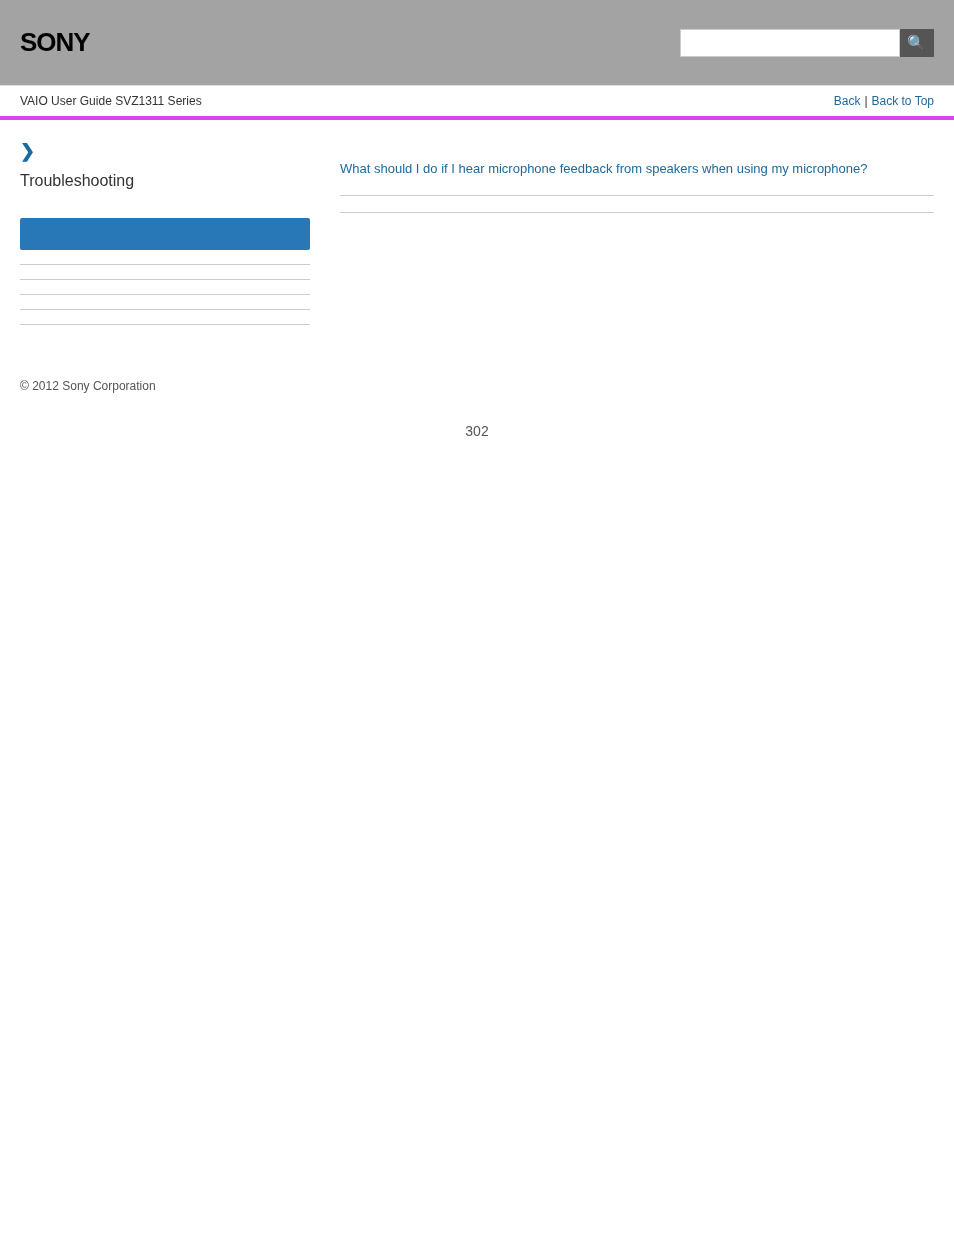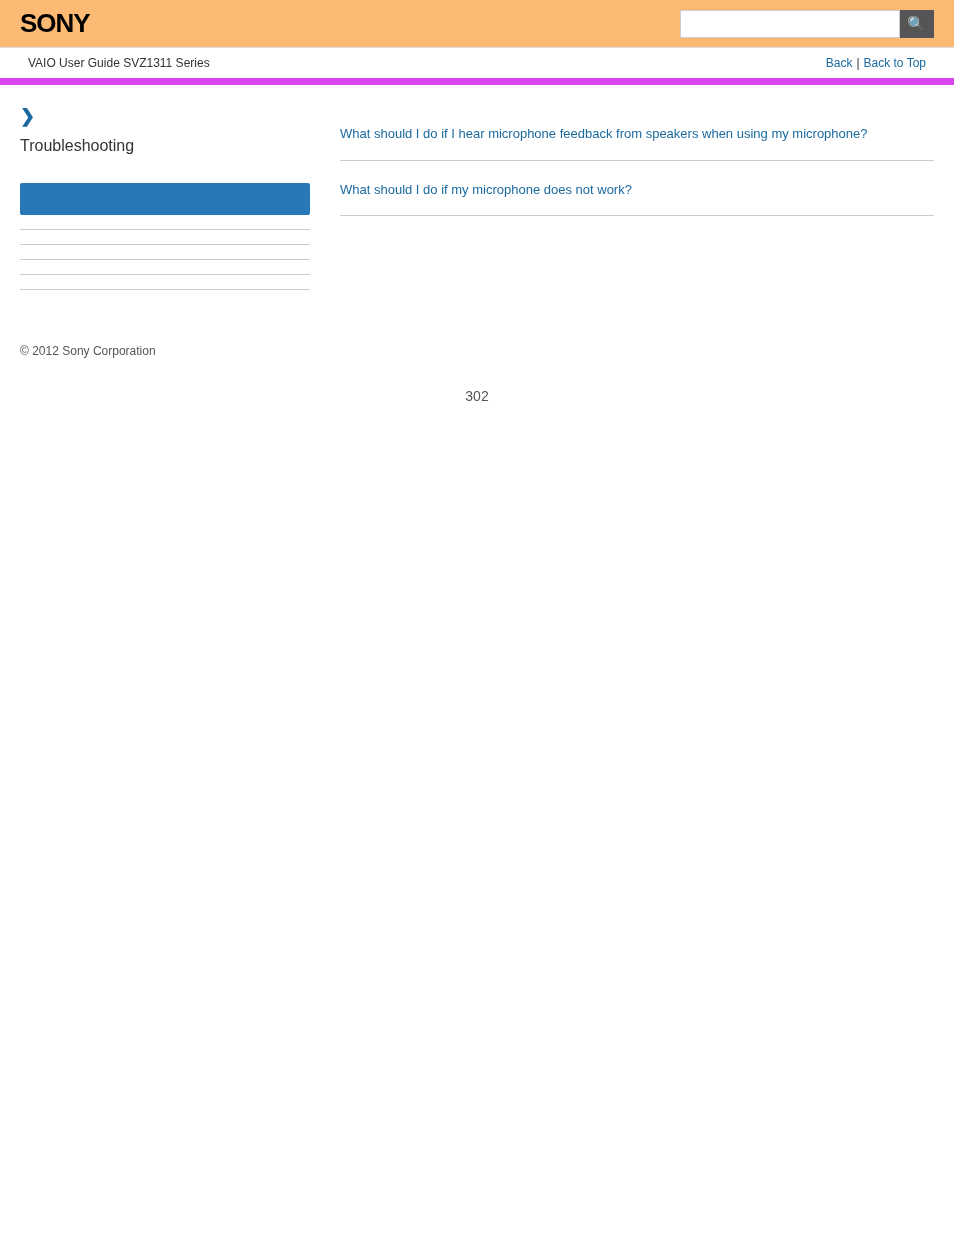--- a/index.html
+++ b/index.html
@@ -12,22 +12,22 @@
       font-family: Arial, Helvetica, sans-serif;
       font-size: 13px;
       color: #333;
       background: #fff;
       width: 954px;
       min-height: 1235px;
     }
 
     
     .header {
-      background: #fdba74;
-      padding: 8px 20px;
+      background: #a3a3a3;
+      padding: 27px 20px;
       display: flex;
       align-items: center;
       justify-content: space-between;
       border-bottom: 1px solid #ddd;
     }
 
     .logo-text {
       font-size: 26px;
       font-weight: 900;
       color: #000;
@@ -57,26 +57,26 @@
       cursor: pointer;
       display: flex;
       align-items: center;
       justify-content: center;
       color: #fff;
       font-size: 15px;
     }
 
     
     .nav-bar {
-      padding: 8px 28px;
+      padding: 8px 20px;
       display: flex;
       justify-content: space-between;
       align-items: center;
       font-size: 12px;
-      border-bottom: 7px solid #d946ef;
+      border-bottom: 4px solid #d946ef;
     }
 
     .nav-guide {
       color: #333;
     }
 
     .nav-links {
       display: flex;
       gap: 4px;
       align-items: center;
@@ -203,21 +203,20 @@
     <div class="sidebar-divider"></div>
     <div class="sidebar-divider"></div>
     <div class="sidebar-divider"></div>
     <div class="sidebar-divider"></div>
     <div class="sidebar-divider"></div>
   </div>
 
   <div class="main">
     <a class="topic-link">What should I do if I hear microphone feedback from speakers when using my microphone?</a>
     <div class="topic-divider"></div>
-    <a class="topic-link">What should I do if my microphone does not work?</a>
     <div class="topic-divider"></div>
   </div>
 
 </div>
 
 <div class="footer-left">
   <span>© 2012 Sony Corporation</span>
 </div>
 
 <div class="page-number">302</div>

